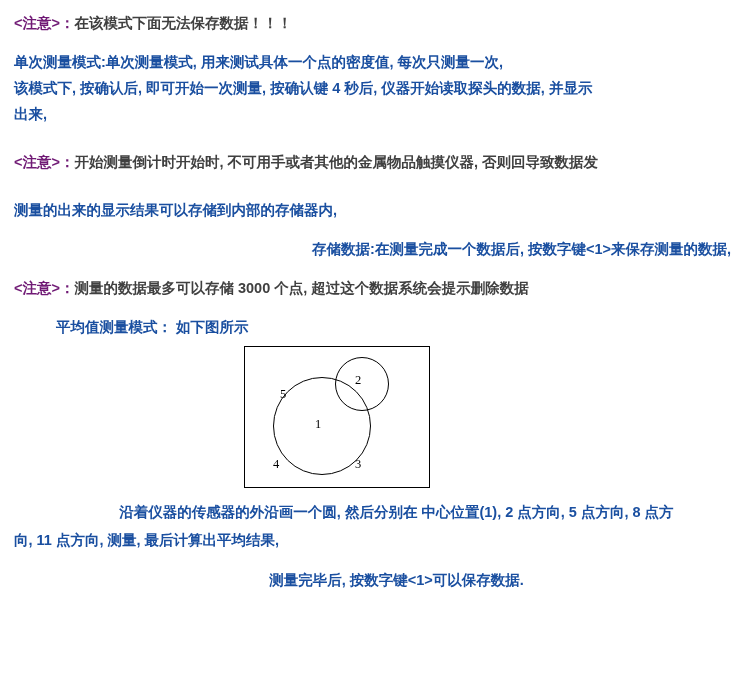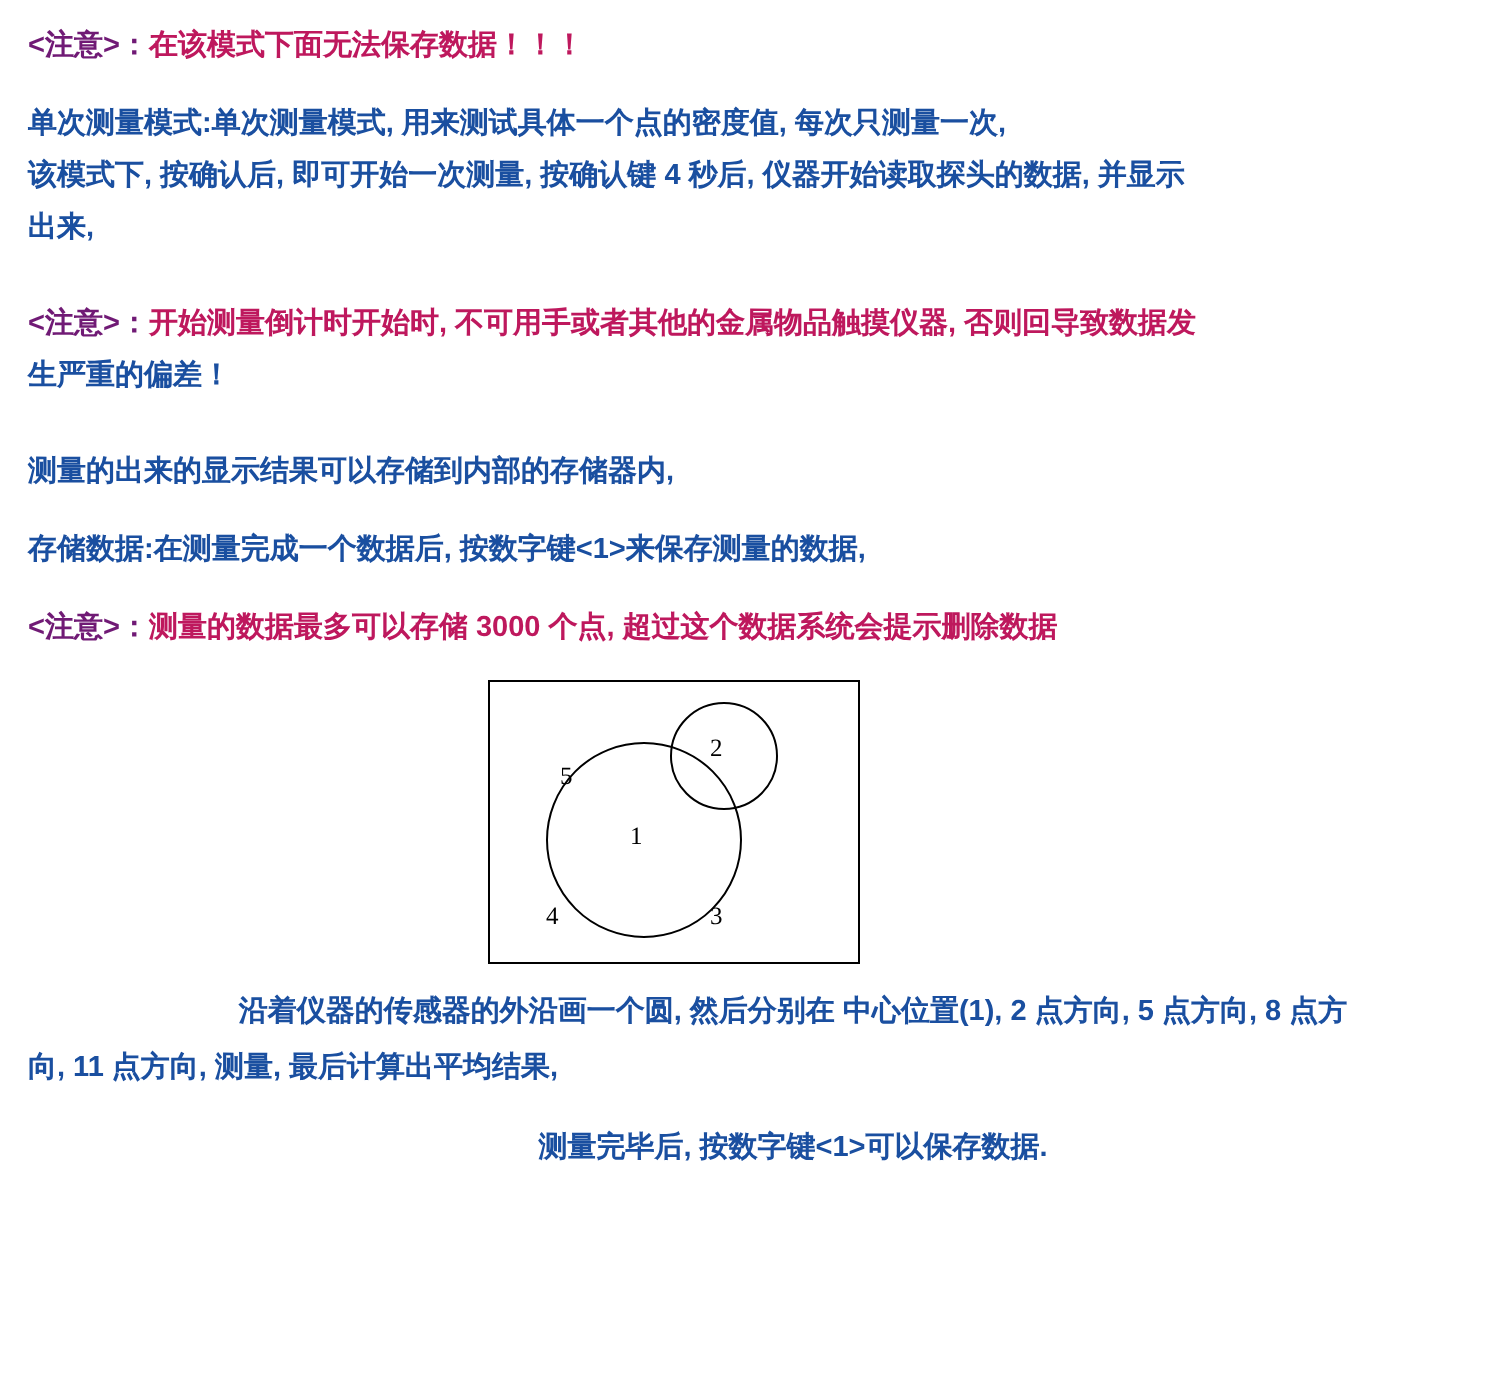--- a/index.html
+++ b/index.html
@@ -21,21 +21,21 @@
     padding: 10px 14px 0 14px;
   }
   .block {
     margin-bottom: 13px;
   }
   .note-mark {
     color: #701a75;
     font-weight: bold;
   }
   .blue {
-    color: #be185d;
+    color: #404040;
   }
   .line {
     font-size: 14.5px;
     color: #1a4fa0;
     font-weight: bold;
     line-height: 26px;
     white-space: nowrap;
   }
   .indent-1 {
     padding-left: 42px;
@@ -116,37 +116,37 @@
   <div class="block">
     <div class="line">单次测量模式:单次测量模式, 用来测试具体一个点的密度值, 每次只测量一次,</div>
     <div class="line">该模式下, 按确认后, 即可开始一次测量, 按确认键 4 秒后, 仪器开始读取探头的数据, 并显示</div>
     <div class="line">出来,</div>
   </div>
 
   <div class="block" style="margin-top:22px;">
     <div class="line">
       <span class="note-mark">&lt;注意&gt;：</span><span class="blue">开始测量倒计时开始时, 不可用手或者其他的金属物品触摸仪器, 否则回导致数据发</span>
     </div>
-    <div class="line">生严重的偏差！</div>
   </div>
 
   <div class="block" style="margin-top:22px;">
     <div class="line">测量的出来的显示结果可以存储到内部的存储器内,</div>
   </div>
 
-  <div class="block" style="margin-top:12px;">
+  <div class="block" style="margin-top:12px;text-align:right;">
     <div class="line">存储数据:在测量完成一个数据后, 按数字键&lt;1&gt;来保存测量的数据,</div>
   </div>
 
   <div class="block" style="margin-top:10px;">
     <div class="line">
       <span class="note-mark">&lt;注意&gt;：</span><span class="blue">测量的数据最多可以存储 3000 个点, 超过这个数据系统会提示删除数据</span>
     </div>
   </div>
 
+  <div class="caption-line indent-1" style="margin-top:6px;">平均值测量模式：   如下图所示</div>
 
   <div class="figure-wrap">
     <div class="figure-box">
       <div class="big-circle"></div>
       <div class="small-circle"></div>
       <div class="lbl lbl-1">1</div>
       <div class="lbl lbl-2">2</div>
       <div class="lbl lbl-5">5</div>
       <div class="lbl lbl-4">4</div>
       <div class="lbl lbl-3">3</div>

